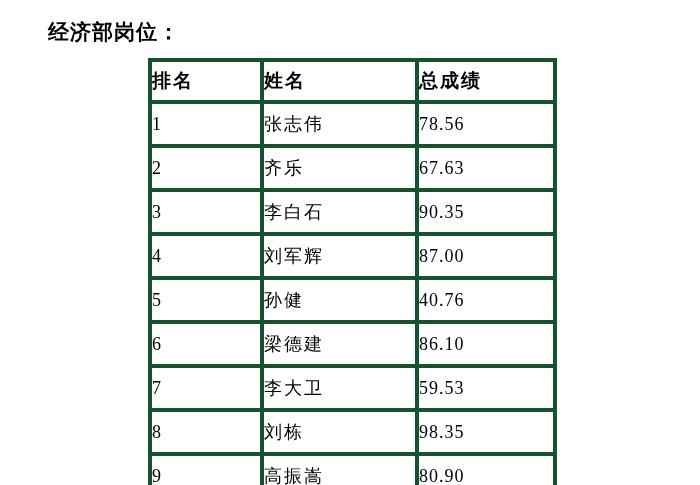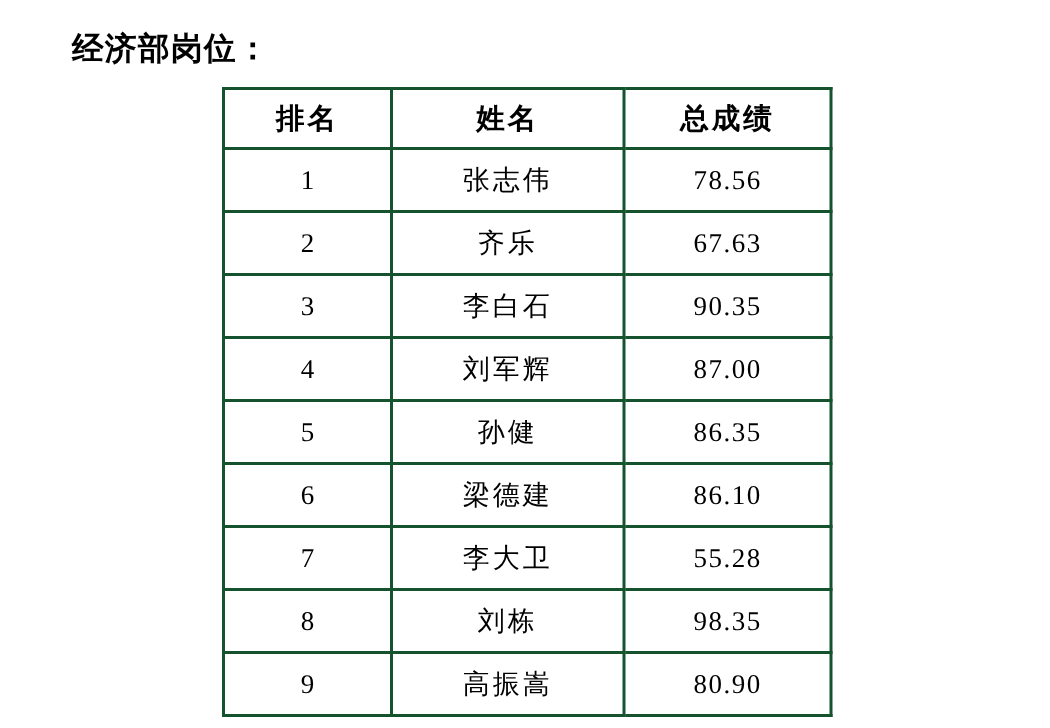--- a/index.html
+++ b/index.html
@@ -34,22 +34,21 @@
     position: absolute;
     left: 148px;
     top: 58px;
   }
   table.score-table {
     border-collapse: collapse;
     table-layout: fixed;
   }
   table.score-table td,
   table.score-table th {
-    border: 2px solid #14532d;
-    text-align: center;
+    border: 4px solid #14532d;
     vertical-align: middle;
     padding: 0;
     font-weight: normal;
   }
   col.c-rank { width: 112px; }
   col.c-name { width: 155px; }
   col.c-score { width: 138px; }
 
   tr.head-row td {
     height: 38px;
@@ -114,31 +113,31 @@
           <td class="cell-score">90.35</td>
         </tr>
         <tr class="data-row">
           <td class="cell-rank">4</td>
           <td class="cell-name">刘军辉</td>
           <td class="cell-score">87.00</td>
         </tr>
         <tr class="data-row">
           <td class="cell-rank">5</td>
           <td class="cell-name">孙健</td>
-          <td class="cell-score">86.35</td>
+          <td class="cell-score">40.76</td>
         </tr>
         <tr class="data-row">
           <td class="cell-rank">6</td>
           <td class="cell-name">梁德建</td>
           <td class="cell-score">86.10</td>
         </tr>
         <tr class="data-row">
           <td class="cell-rank">7</td>
           <td class="cell-name">李大卫</td>
-          <td class="cell-score">55.28</td>
+          <td class="cell-score">59.53</td>
         </tr>
         <tr class="data-row">
           <td class="cell-rank">8</td>
           <td class="cell-name">刘栋</td>
           <td class="cell-score">98.35</td>
         </tr>
         <tr class="data-row">
           <td class="cell-rank">9</td>
           <td class="cell-name">高振嵩</td>
           <td class="cell-score">80.90</td>

